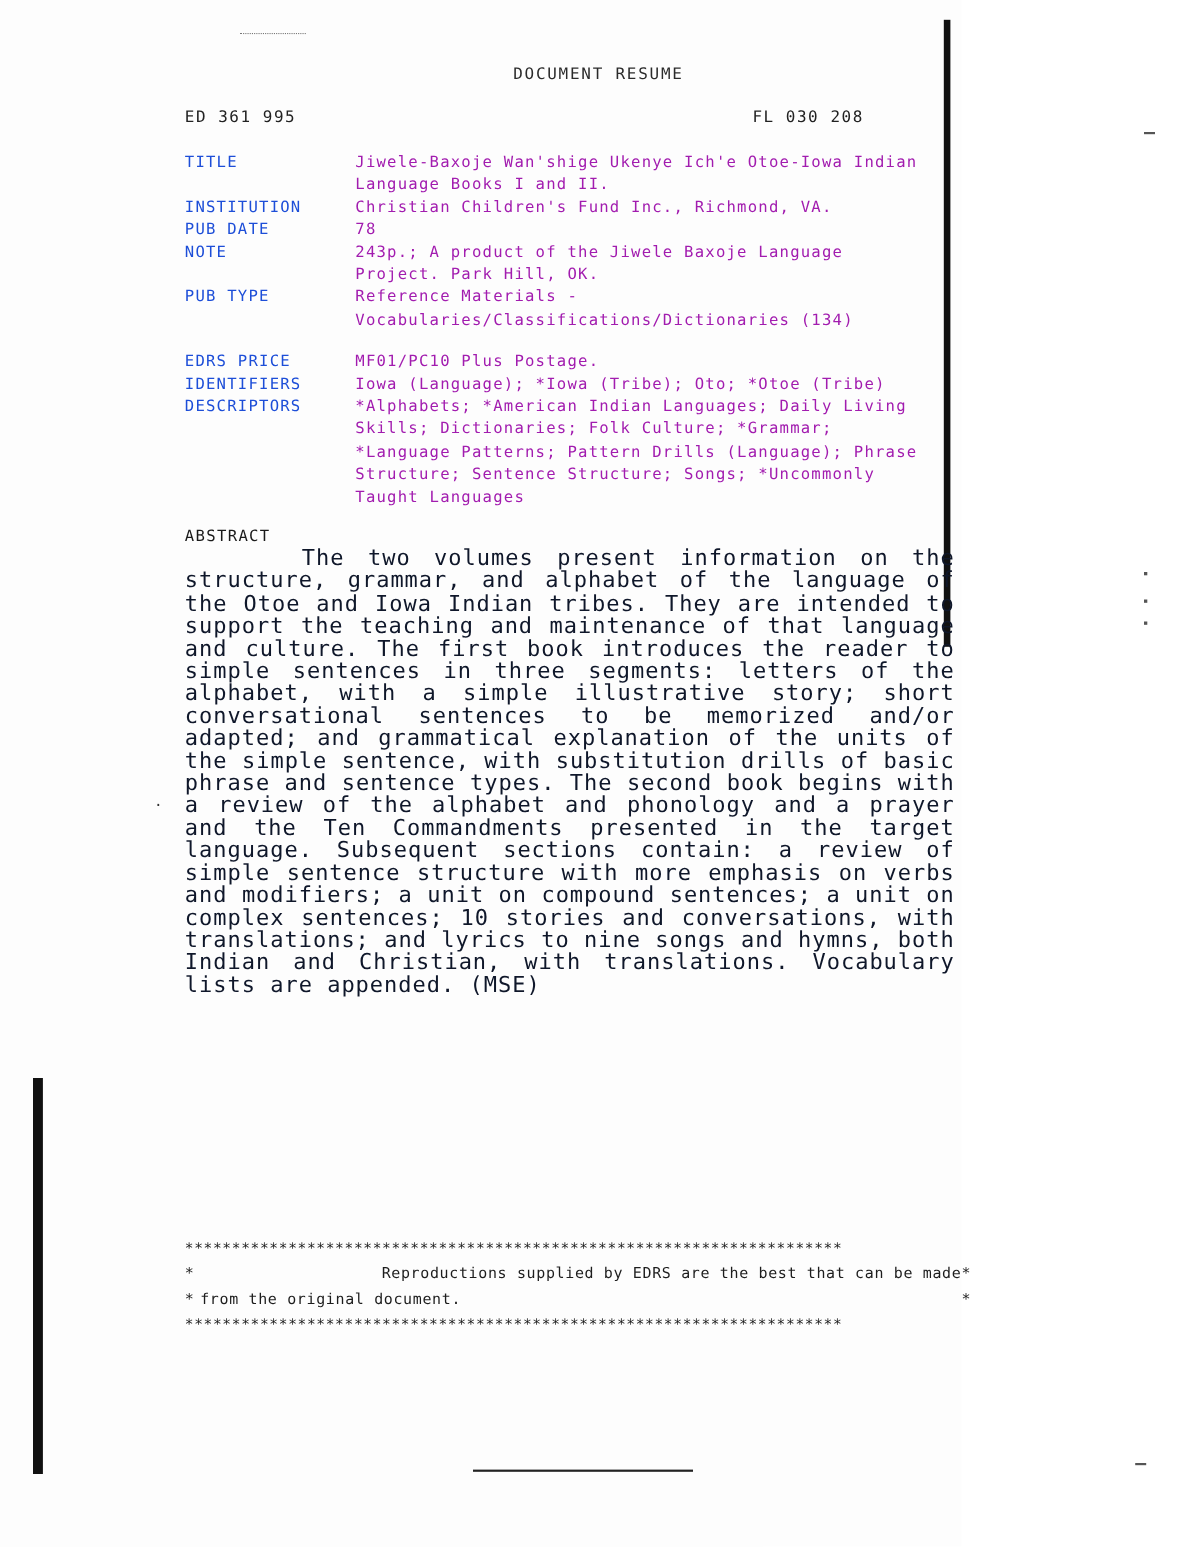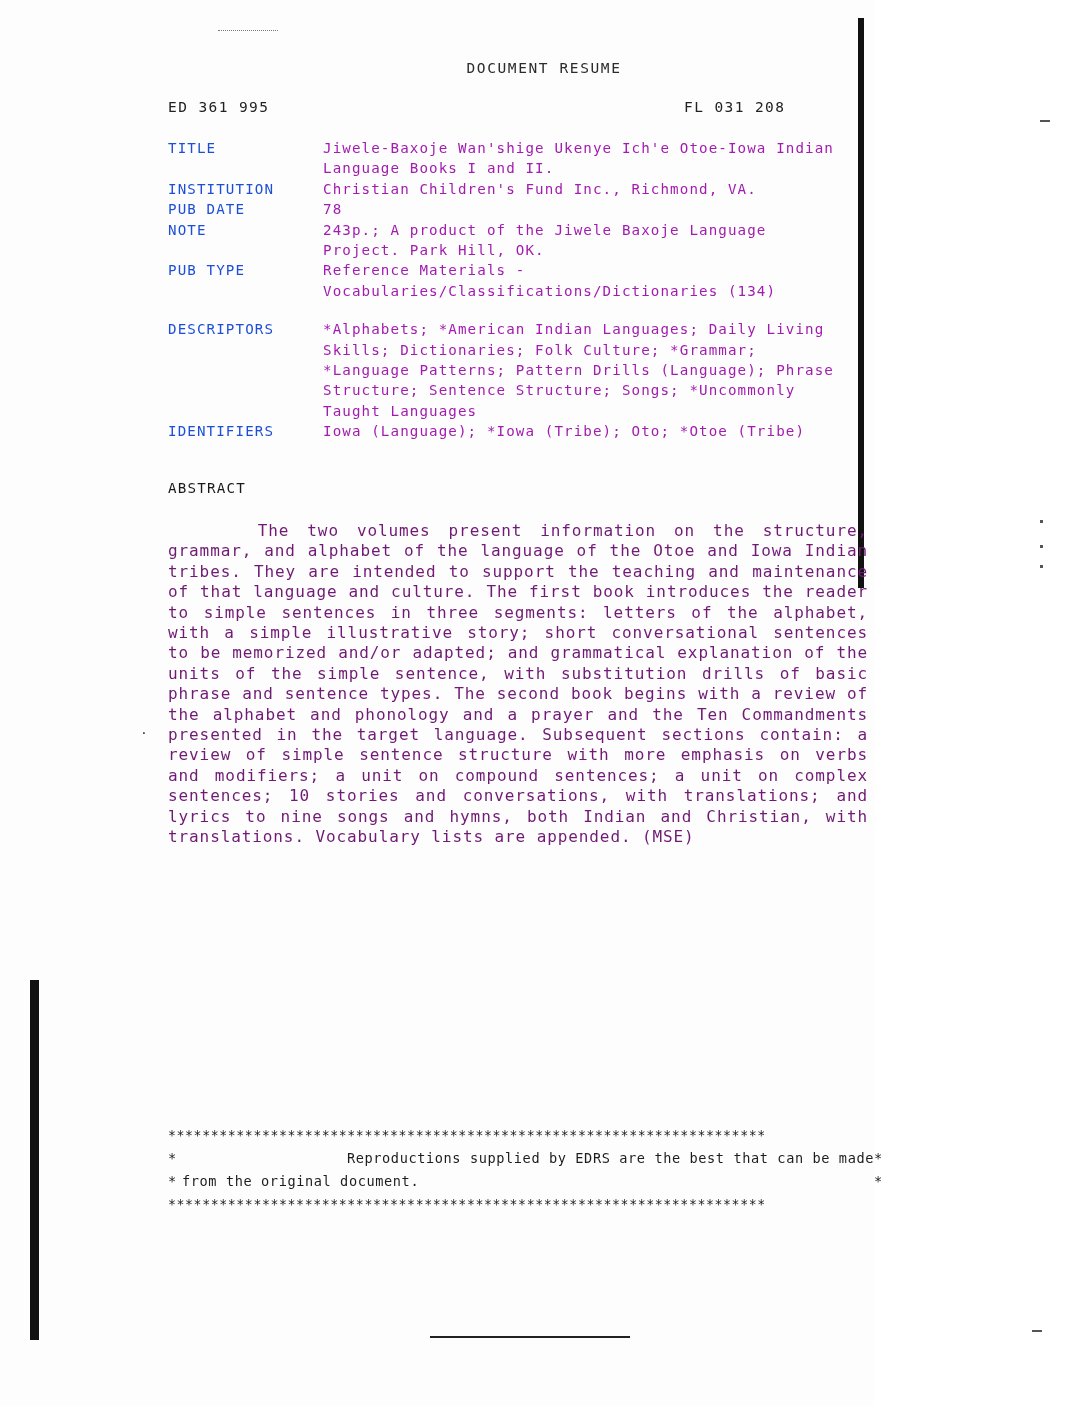--- a/index.html
+++ b/index.html
@@ -115,28 +115,27 @@
     left: 168px;
     top: 480px;
     font-size: 14.2px;
     letter-spacing: 1.2px;
   }
   .abstract-body {
     position: absolute;
     left: 168px;
     top: 497px;
     width: 700px;
-    font-size: 16px;
+    font-size: 20px;
     line-height: 20.4px;
     letter-spacing: 0.9px;
     text-align: justify;
     text-indent: 0;
     white-space: pre-wrap;
-    color: #701a75;
-    margin-top: 24px;
+    color: #0f172a;
   }
 
   .stray-dot {
     position: absolute;
     left: 140px;
     top: 722px;
     font-size: 13px;
     color: #333;
   }
 
@@ -179,21 +178,21 @@
   <div class="scan-tick" style="left:1040px; top:520px; width:3px; height:3px;"></div>
   <div class="scan-tick" style="left:1040px; top:545px; width:3px; height:3px;"></div>
   <div class="scan-tick" style="left:1040px; top:565px; width:3px; height:3px;"></div>
   <div class="scan-tick" style="left:1032px; top:1330px; width:10px; height:2px;"></div>
   <div class="bottom-rule"></div>
 
   <div class="doc-resume">DOCUMENT RESUME</div>
 
   <div class="idline ed-number">ED 361 995</div>
 
-  <div class="idline fl-number">FL 031 208</div>
+  <div class="idline fl-number">FL 030 208</div>
 
   <div class="fields">
 
     <div class="field-row">
       <div class="field-label">TITLE</div>
       <div class="field-value">Jiwele-Baxoje Wan'shige Ukenye Ich'e Otoe-Iowa Indian
 Language Books I and II.</div>
     </div>
 
     <div class="field-row">
@@ -213,35 +212,39 @@
     </div>
 
     <div class="field-row">
       <div class="field-label">PUB TYPE</div>
       <div class="field-value">Reference Materials -
 Vocabularies/Classifications/Dictionaries (134)</div>
     </div>
 
     <div class="gap-block"></div>
 
+    <div class="field-row">
+      <div class="field-label">EDRS PRICE</div>
+      <div class="field-value">MF01/PC10 Plus Postage.</div>
+    </div>
+
+    <div class="field-row">
+      <div class="field-label">IDENTIFIERS</div>
+      <div class="field-value">Iowa (Language); *Iowa (Tribe); Oto; *Otoe (Tribe)</div>
+    </div>
 
     <div class="field-row">
       <div class="field-label">DESCRIPTORS</div>
       <div class="field-value">*Alphabets; *American Indian Languages; Daily Living
 Skills; Dictionaries; Folk Culture; *Grammar;
 *Language Patterns; Pattern Drills (Language); Phrase
 Structure; Sentence Structure; Songs; *Uncommonly
 Taught Languages</div>
     </div>
 
-    <div class="field-row">
-      <div class="field-label">IDENTIFIERS</div>
-      <div class="field-value">Iowa (Language); *Iowa (Tribe); Oto; *Otoe (Tribe)</div>
-    </div>
-
   </div>
 
   <div class="abstract-label">ABSTRACT</div>
 
   <div class="abstract-body">     The two volumes present information on the structure, grammar, and alphabet of the language of the Otoe and Iowa Indian tribes. They are intended to support the teaching and maintenance of that language and culture. The first book introduces the reader to simple sentences in three segments: letters of the alphabet, with a simple illustrative story; short conversational sentences to be memorized and/or adapted; and grammatical explanation of the units of the simple sentence, with substitution drills of basic phrase and sentence types. The second book begins with a review of the alphabet and phonology and a prayer and the Ten Commandments presented in the target language. Subsequent sections contain: a review of simple sentence structure with more emphasis on verbs and modifiers; a unit on compound sentences; a unit on complex sentences; 10 stories and conversations, with translations; and lyrics to nine songs and hymns, both Indian and Christian, with translations. Vocabulary lists are appended. (MSE)</div>
 
   <div class="stray-dot">.</div>
 
   <div class="footer">
     <div class="star-rule">**********************************************************************</div>

